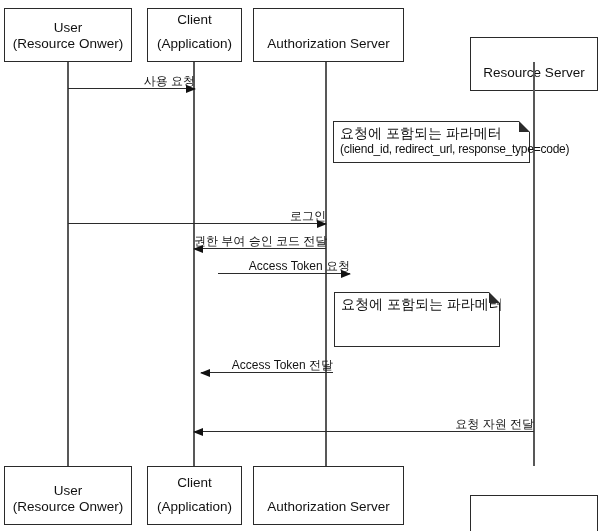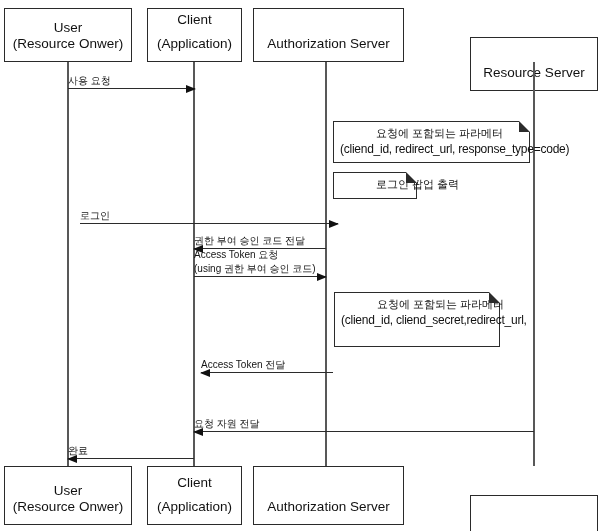--- a/index.html
+++ b/index.html
@@ -23,48 +23,48 @@
   .col-auth     { left:253px; width:151px; }
   .col-resource { left:470px; width:128px;margin-top:29px; }
   
   .lifeline { position:absolute; top:62px; height:404px; width:1.4px; background:#585858; }
   #ll-user     { left:67.3px;  }
   #ll-client   { left:193.3px; }
   #ll-auth     { left:325.3px; }
   #ll-resource { left:533.3px; }
   
   .msg { position:absolute; }
-  .msg-label { font-size:10px; line-height:14px; text-align:left; white-space:nowrap; color:#141414; }
+  .msg-label { font-size:12px; line-height:14px; text-align:right; white-space:nowrap; color:#141414; }
   .msg-line { position:relative; height:0; border-bottom:1.4px solid #2b2b2b; }
   .head { position:absolute; width:0; height:0; }
   .dir-right .head {
     right:-1px; top:-3.5px;
     border-left:10px solid #111;
     border-top:4.2px solid transparent; border-bottom:4.2px solid transparent;
   }
   .dir-left .head {
     left:-1px; top:-3.5px;
     border-right:10px solid #111;
     border-top:4.2px solid transparent; border-bottom:4.2px solid transparent;
   }
   #m1 { left:68px;  top:74px;  width:127px; }
   #m2 { left:194px; top:96px;  width:132px; }
-  #m3 { left:68px;  top:209px; width:258px;margin-left:12px; }
+  #m3 { left:68px;  top:209px; width:258px; }
   #m4 { left:194px; top:234px; width:132px; }
-  #m5 { left:194px; top:248px; width:132px; }
+  #m5 { left:194px; top:259px; width:132px;padding-left:24px; }
   #m6 { left:194px; top:358px; width:132px;padding-left:7px; }
   #m7 { left:194px; top:381px; width:340px; }
   #m8 { left:194px; top:417px; width:340px; }
   #m9 { left:68px;  top:444px; width:126px; }
   
   .note {
     position:absolute; box-sizing:border-box; background:#fff;
     border:1.2px solid #2b2b2b; padding:3px 4px 2px 6px; white-space:nowrap;
   }
-  .note .ko   { font-size:11px; line-height:16px; display:block;margin-left:36px; }
+  .note .ko   { font-size:14px; line-height:16px; display:block; }
   .note .code { font-size:12px;  line-height:16px; letter-spacing:-0.25px; display:block; }
   .fold {
     position:absolute; top:-1.2px; right:-1.2px; width:0; height:0;
     border-style:solid; border-width:0 11px 11px 0;
     border-color:#fff #fff #2b2b2b #2b2b2b;
   }
   #n1 { left:333px; top:121px; width:197px; height:42px; }
   #n2 { left:333px; top:172px; width:84px;  height:27px; }
   #n3 { left:334px; top:292px; width:166px; height:55px; }
 </style>
@@ -110,63 +110,51 @@
 
   <div class="msg dir-left" id="m4">
     <div class="msg-label">권한 부여 승인 코드 전달</div>
     <div class="msg-line">
         <i class="head"></i>
       </div>
   </div>
 
   <div class="msg dir-right" id="m5">
     <div class="msg-label">Access Token 요청</div>
-    <div class="msg-label">(using 권한 부여 승인 코드)</div>
     <div class="msg-line">
         <i class="head"></i>
       </div>
   </div>
 
   <div class="msg dir-left" id="m6">
     <div class="msg-label">Access Token 전달</div>
     <div class="msg-line">
         <i class="head"></i>
       </div>
   </div>
 
 
   <div class="msg dir-left" id="m8">
     <div class="msg-label">요청 자원 전달</div>
     <div class="msg-line">
         <i class="head"></i>
       </div>
   </div>
 
-  <div class="msg dir-left" id="m9">
-    <div class="msg-label">완료</div>
-    <div class="msg-line">
-        <i class="head"></i>
-      </div>
-  </div>
 
   <div class="note" id="n1">
     <i class="fold"></i>
     <span class="ko">요청에 포함되는 파라메터</span>
     <span class="code">(cliend_id, redirect_url, response_type=code)</span>
   </div>
 
-  <div class="note" id="n2">
-    <i class="fold"></i>
-    <span class="ko">로그인 팝업 출력</span>
-  </div>
 
   <div class="note" id="n3">
     <i class="fold"></i>
     <span class="ko">요청에 포함되는 파라메터</span>
-    <span class="code">(cliend_id, cliend_secret,redirect_url,</span>
   </div>
 
   <div class="actor-box row-bottom col-user">
     <span>User</span>
     <span>(Resource Onwer)</span>
   </div>
   <div class="actor-box row-bottom col-client">
     <span>Client</span>
     <span>(Application)</span>
   </div>

